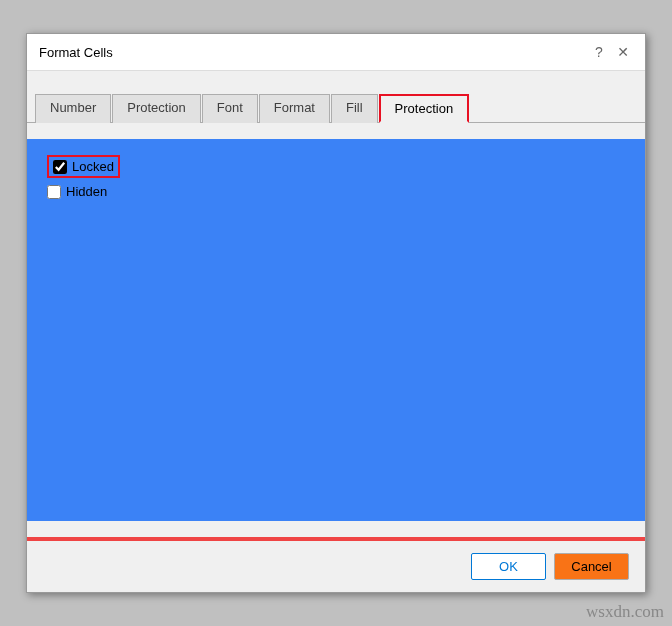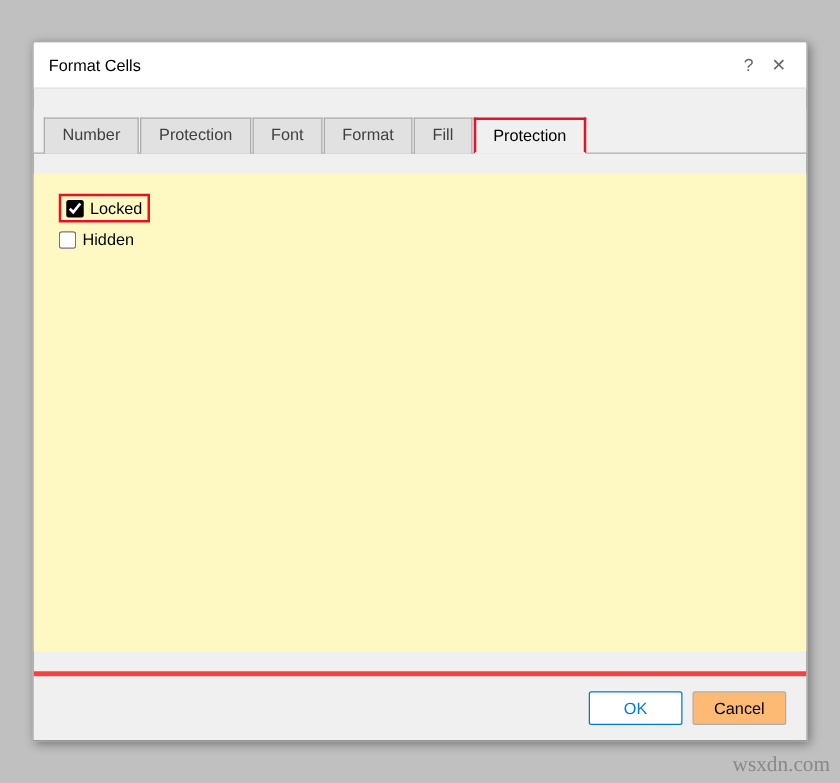--- a/index.html
+++ b/index.html
@@ -101,21 +101,21 @@
       border: 2px solid #e81123;
       color: #000;
       background: #f0f0f0;
       font-weight: normal;
       border-bottom: 2px solid #f0f0f0;
     }
 
     .content {
       flex: 1;
       padding: 16px 20px;
-      background: #fef9c3;
+      background: #3b82f6;
     }
 
     .checkbox-row {
       display: flex;
       align-items: center;
       margin-bottom: 6px;
     }
 
     .locked-row {
       display: flex;
@@ -165,21 +165,21 @@
       border-radius: 2px;
     }
 
     .btn-ok {
       background: #fff;
       border: 1px solid #0078d7;
       color: #0078d7;
     }
 
     .btn-cancel {
-      background: #fdba74;
+      background: #f97316;
       border: 1px solid #adadad;
       color: #000;
     }
 
     .watermark {
       position: fixed;
       bottom: 4px;
       right: 8px;
       font-size: 17px;
       color: #888;

